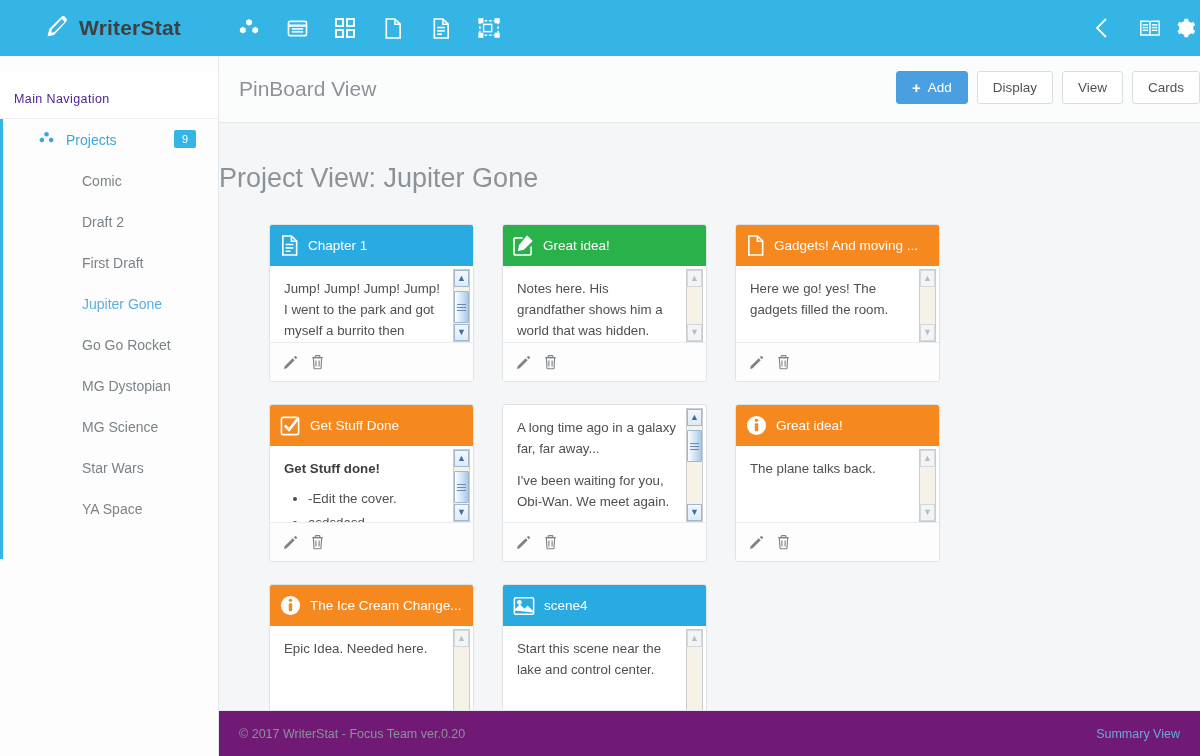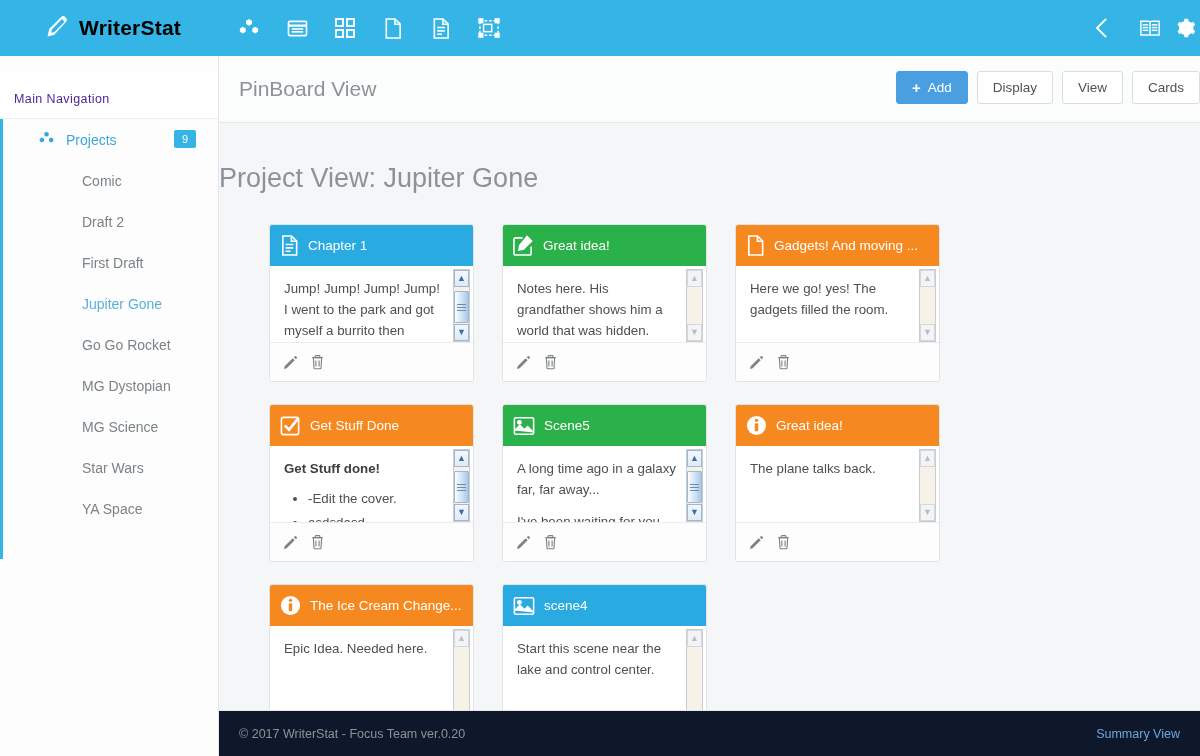--- a/index.html
+++ b/index.html
@@ -18,21 +18,21 @@
     display: flex; align-items: center;
   }
   .brand {
     width: 219px; height: 56px;
     display: flex; align-items: center; gap: 9px;
     padding-left: 44px;
     color: #ffffff;
   }
   .brand-name {
     font-size: 21px; font-weight: bold; letter-spacing: .2px;
-    color: #000000;
+    color: #404040;
   }
   .nav-icons { display: flex; align-items: center; gap: 0px; margin-left: 6px; }
   .nav-ic {
     width: 48px; height: 56px;
     display: flex; align-items: center; justify-content: center;
     color: #ffffff;
     cursor: pointer;
   }
   .topbar-right {
     position: absolute; right: 0; top: 0; height: 56px;
@@ -176,21 +176,21 @@
     display: block; width: 9px; height: 1px;
     background: #6d8cab; margin: 1px 0;
   }
   .sbar .grip { display: flex; flex-direction: column; }
 
   
   .footer {
     position: absolute; left: 219px; bottom: 0;
     width: 981px; height: 46px;
     border-top: 1px solid #e6e9eb;
-    background: #0f172a;
+    background: #701a75;
     display: flex; align-items: center;
     padding: 0 20px;
     font-size: 12.5px; color: #8c9398;
   }
   .footer .sum { margin-left: auto; color: #6aa8dd; cursor: pointer; }
 </style>
 </head>
 <body>
 
 <div class="topbar">
@@ -502,30 +502,20 @@
               <path d="M2.5 4.5h13"></path>
               <path d="M7 2h4a1 1 0 011 1v1.5H6V3a1 1 0 011-1z"></path>
               <path d="M3.8 4.5l.8 13a1 1 0 001 1h6.8a1 1 0 001-1l.8-13"></path>
               <line x1="7" y1="8" x2="7" y2="15.5"></line>
               <line x1="11" y1="8" x2="11" y2="15.5"></line>
             </svg>
           </span>
         </div>
       </div>
       <div class="card">
-        <div class="card-head" style="background: rgb(43, 177, 74);">
-          <span style="display: flex;">
-            <svg width="22" height="20" viewBox="0 0 24 21" fill="none" stroke="#ffffff" stroke-width="1.7">
-              <rect x="1.5" y="1.5" width="21" height="18" rx="1.5"></rect>
-              <path d="M1.5 15.5l6-6 5 5 3.5-3.5 6.5 6.5" fill="#ffffff" stroke="#ffffff" stroke-width="1.4"></path>
-              <circle cx="7" cy="6.5" r="1.8" fill="#ffffff"></circle>
-            </svg>
-          </span>
-          <span class="ttl">Scene5</span>
-        </div>
         <div class="card-body">
           <p>A long time ago in a galaxy far, far away...</p>
           <p>I've been waiting for you, Obi-Wan. We meet again.</p>
           <div class="sbar">
             <div class="arw">▲</div>
             <div class="trk">
               <div class="thumb">
                 <span class="grip">
                   <i></i>
                   <i></i>

